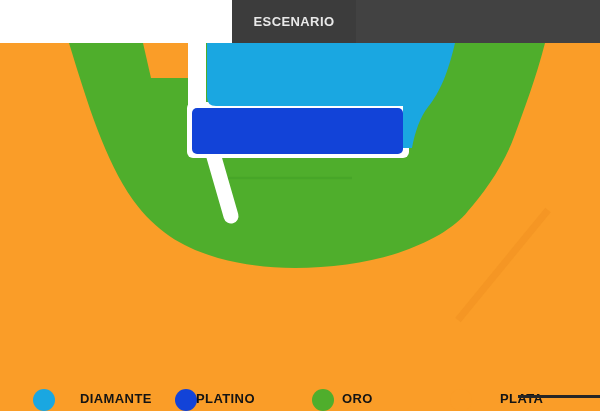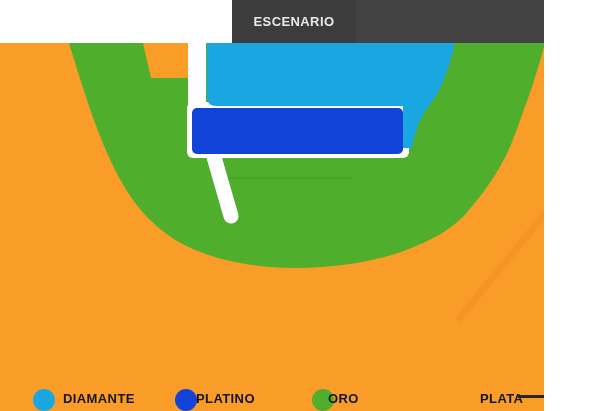--- a/index.html
+++ b/index.html
@@ -1,17 +1,17 @@
 <!DOCTYPE html>
 <html><head>
 <meta charset="utf-8">
 <style>
   html,body { margin:0; padding:0; background:#fff; }
   #canvas {
-    position:relative; width:544px; height:411px; overflow:hidden;
+    position:relative; width:600px; height:411px; overflow:hidden;
     background:#ffffff; font-family:"Liberation Sans", sans-serif;
   }
   
   .stage-box { position:absolute; top:0; height:43px; display:flex; align-items:center; justify-content:center; }
   #stage-main { left:232px; width:124px; }
   #stage-ext  { left:356px; width:244px; }
   .stage-label {
     color:#e9e9e9; font-size:13px; font-weight:600; letter-spacing:0.4px;
     font-family:"Liberation Sans", sans-serif;
   }
@@ -63,29 +63,29 @@
     <rect x="192" y="108" width="211" height="46" rx="5" fill="#1243D8"></rect>
   </svg>
 
   <div class="stage-box" id="stage-main" style="background: rgb(60, 60, 60);">
     <span class="stage-label">ESCENARIO</span>
   </div>
   <div class="stage-box" id="stage-ext" style="background: rgb(66, 66, 66);"></div>
 
   <div class="legend-item">
     <span class="swatch" style="left: 33px; background: rgb(26, 167, 225);"></span>
-    <span class="legend-label" style="left:63px;">DIAMANTE</span>
+    <span class="legend-label" style="left:80px;">DIAMANTE</span>
   </div>
   <div class="legend-item">
     <span class="swatch" style="left: 175px; background: rgb(18, 67, 216);"></span>
     <span class="legend-label" style="left:196px;">PLATINO</span>
   </div>
   <div class="legend-item">
     <span class="swatch" style="left: 312px; background: rgb(79, 174, 44);"></span>
-    <span class="legend-label" style="left:328px;">ORO</span>
+    <span class="legend-label" style="left:342px;">ORO</span>
   </div>
   <div class="legend-item">
     <span class="swatch" style="left: 450px; background: rgb(250, 157, 40);"></span>
-    <span class="legend-label" style="left:480px;">PLATA</span>
+    <span class="legend-label" style="left:500px;">PLATA</span>
   </div>
   <div id="legend-rule"></div>
 
 </div>
 
 </body></html>

